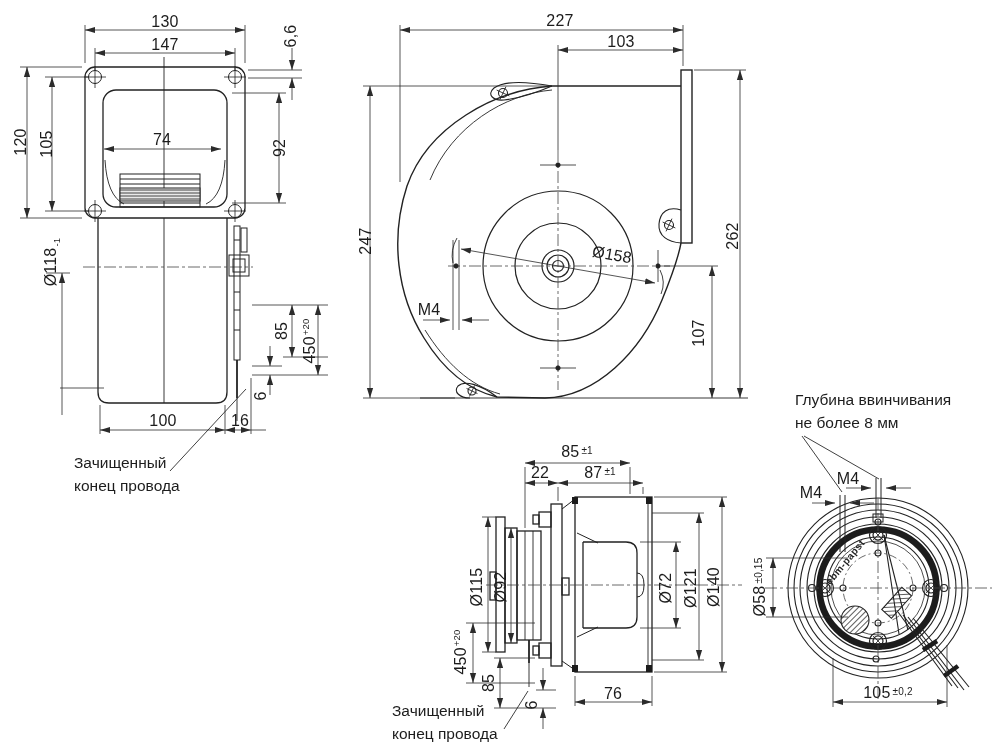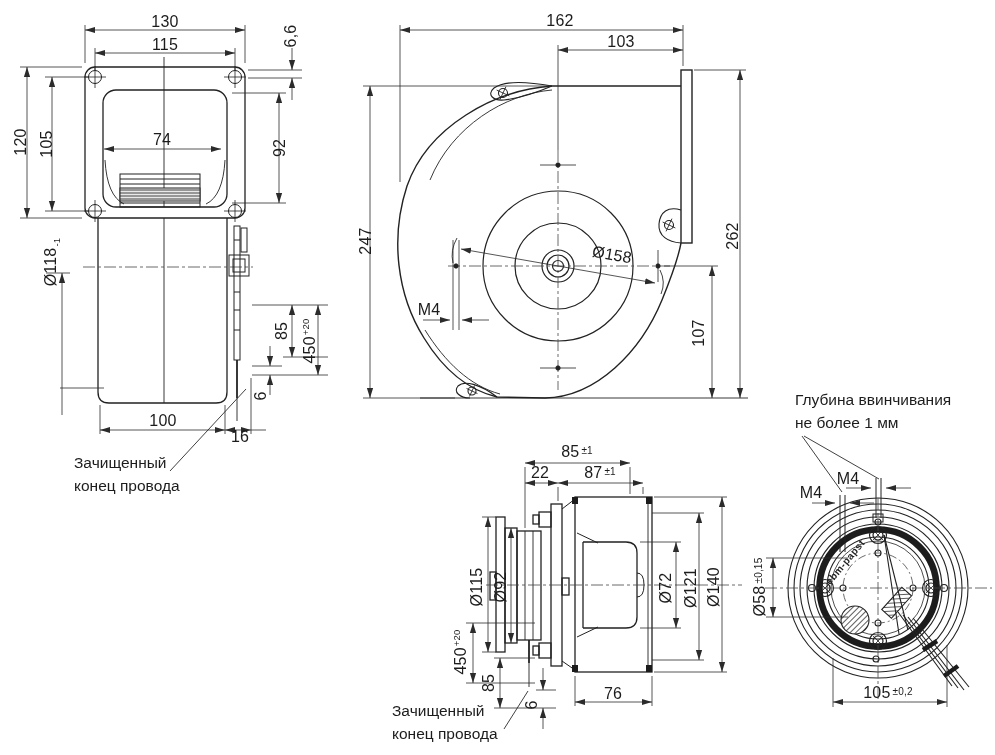--- a/index.html
+++ b/index.html
@@ -352,36 +352,36 @@
     <line x1="766" y1="558" x2="848" y2="558"></line>
         <line x1="766" y1="617" x2="848" y2="617"></line>
     <line x1="773" y1="558" x2="773" y2="617" marker-start="url(#ma)" marker-end="url(#ma)"></line>
     <line x1="833" y1="658" x2="833" y2="707"></line>
         <line x1="947" y1="645" x2="947" y2="707"></line>
     <line x1="833" y1="702" x2="947" y2="702" marker-start="url(#ma)" marker-end="url(#ma)"></line>
   </g>
 </svg>
 
 <div class="lb" style="left:165px;top:22px">130</div>
-<div class="lb" style="left:165px;top:45px">115</div>
+<div class="lb" style="left:165px;top:45px">147</div>
 <div class="lb r" style="left:291px;top:36px">6,6</div>
 <div class="lb r" style="left:21px;top:142px">120</div>
 <div class="lb r" style="left:47px;top:144px">105</div>
 <div class="lb" style="left:162px;top:140px">74</div>
 <div class="lb r" style="left:280px;top:148px">92</div>
 <div class="lb r" style="left:52px;top:262px"><span>Ø118</span><span class="sub">-1</span></div>
 <div class="lb r" style="left:282px;top:331px">85</div>
 <div class="lb r" style="left:309px;top:341px"><span>450</span><span class="sup">+20</span></div>
 <div class="lb r" style="left:261px;top:396px">6</div>
 <div class="lb" style="left:163px;top:421px">100</div>
-<div class="lb" style="left:240px;top:437px">16</div>
+<div class="lb" style="left:240px;top:421px">16</div>
 <div class="note" style="left:74px;top:451px">Зачищенный
 конец провода</div>
 
-<div class="lb" style="left:560px;top:21px">162</div>
+<div class="lb" style="left:560px;top:21px">227</div>
 <div class="lb" style="left:621px;top:42px">103</div>
 <div class="lb r" style="left:366px;top:241px">247</div>
 <div class="lb r" style="left:733px;top:236px">262</div>
 <div class="lb" style="left:612px;top:255px;transform:translate(-50%,-50%) rotate(10deg)">Ø158</div>
 <div class="lb" style="left:429px;top:310px">M4</div>
 <div class="lb r" style="left:699px;top:333px">107</div>
 
 <div class="lb" style="left:577px;top:452px"><span>85</span><span class="tol">±1</span></div>
 <div class="lb" style="left:540px;top:473px">22</div>
 <div class="lb" style="left:600px;top:473px"><span>87</span><span class="tol">±1</span></div>
@@ -391,20 +391,20 @@
 <div class="lb r" style="left:691px;top:588px">Ø121</div>
 <div class="lb r" style="left:714px;top:587px">Ø140</div>
 <div class="lb r" style="left:460px;top:652px"><span>450</span><span class="sup">+20</span></div>
 <div class="lb r" style="left:489px;top:683px">85</div>
 <div class="lb r" style="left:532px;top:705px">6</div>
 <div class="lb" style="left:613px;top:694px">76</div>
 <div class="note" style="left:392px;top:699px">Зачищенный
 конец провода</div>
 
 <div class="note" style="left:795px;top:388px">Глубина ввинчивания
-не более 1 мм</div>
+не более 8 мм</div>
 <div class="lb" style="left:848px;top:479px">M4</div>
 <div class="lb" style="left:811px;top:493px">M4</div>
 <div class="lb r" style="left:760px;top:587px"><span>Ø58</span><span class="tol">±0,15</span></div>
 <div class="lb" style="left:888px;top:693px"><span>105</span><span class="tol">±0,2</span></div>
 <div class="logo" style="left:845px;top:562px">ebm-papst</div>
 
 </div>
 
 </body></html>

